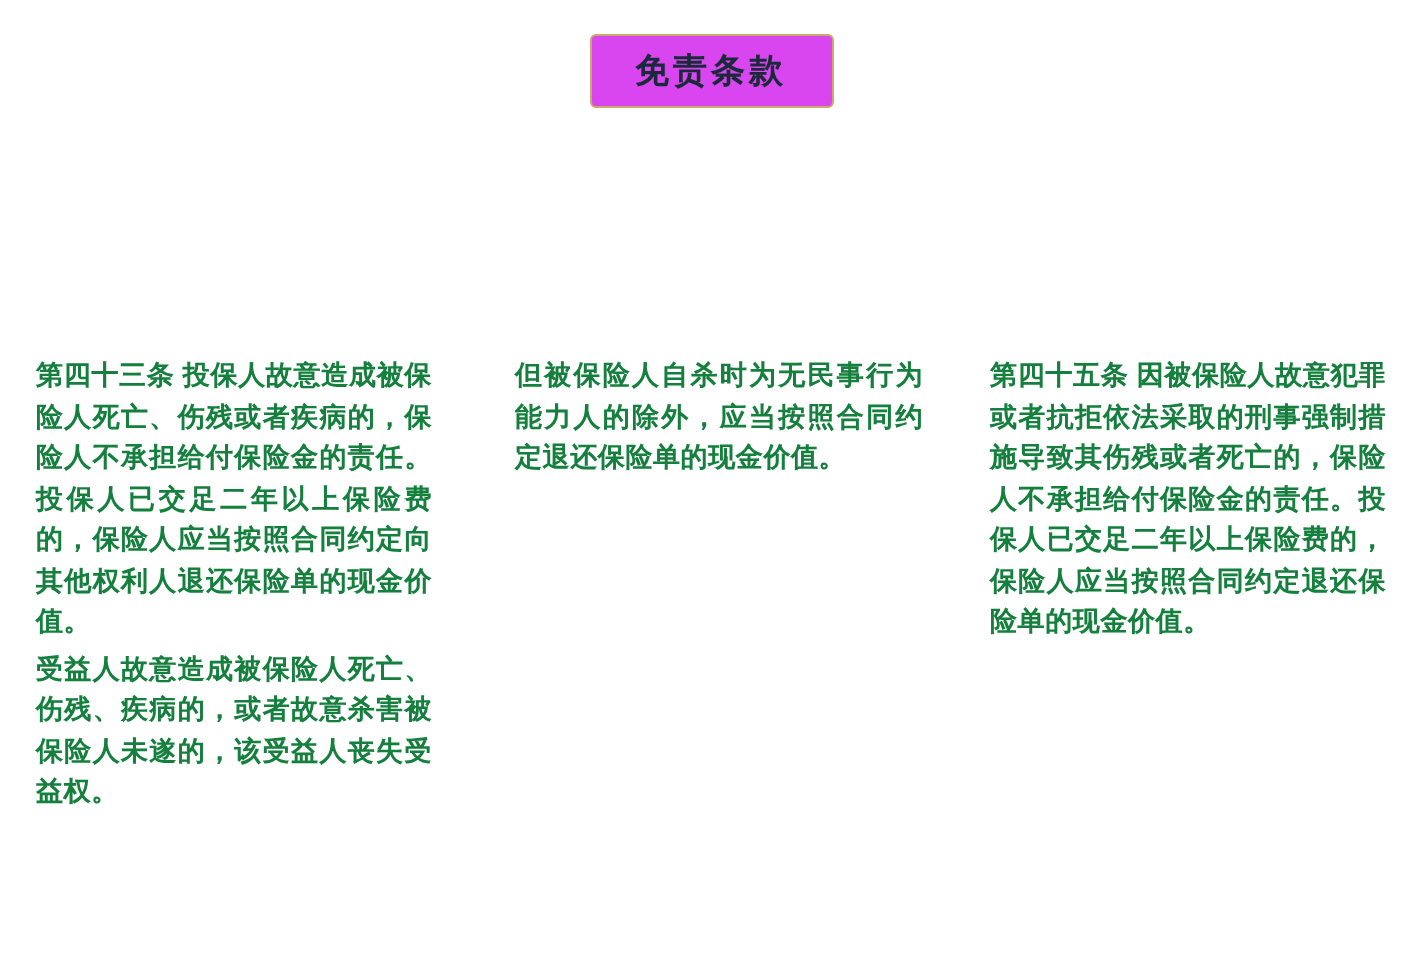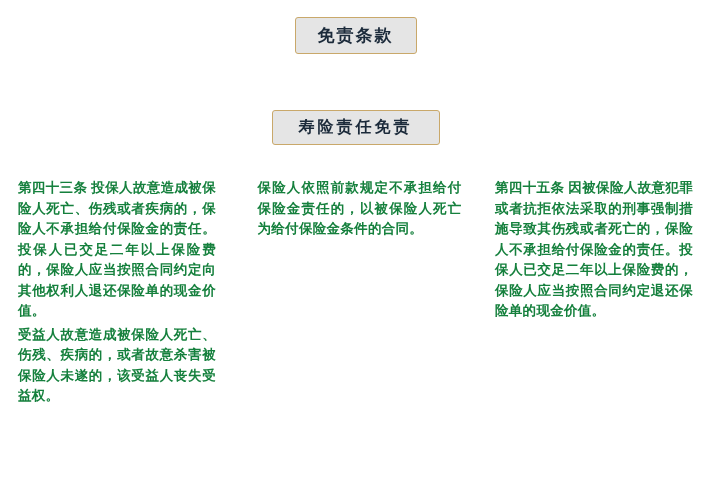--- a/index.html
+++ b/index.html
@@ -21,21 +21,21 @@
   }
   .title-badge {
     position: absolute;
     left: 50%;
     transform: translateX(-50%);
     border: 1px solid #c9a86a;
     border-radius: 3px;
     color: #1b2a3a;
     font-weight: bold;
     letter-spacing: 2px;
-    background: #e5e5e5;
+    background: #d946ef;
     text-align: center;
     white-space: nowrap;
   }
   .title-main {
     top: 17px;
     font-size: 17px;
     padding: 6px 22px;
   }
   .title-sub {
     top: 110px;
@@ -74,31 +74,30 @@
     font-family: Liberation Serif, serif;
   }
 </style>
 </head>
 <body>
 
 <div class="page">
 
   <div class="title-badge title-main">免责条款</div>
 
-  <div class="title-badge title-sub">寿险责任免责</div>
 
   <div class="columns">
 
     <div class="col col-1">
       <p class="para">第四十三条 投保人故意造成被保险人死亡、伤残或者疾病的，保险人不承担给付保险金的责任。投保人已交足二年以上保险费的，保险人应当按照合同约定向其他权利人退还保险单的现金价值。</p>
       <p class="para">受益人故意造成被保险人死亡、伤残、疾病的，或者故意杀害被保险人未遂的，该受益人丧失受益权。</p>
     </div>
 
     <div class="col col-2">
-      <p class="para">保险人依照前款规定不承担给付保险金责任的，以被保险人死亡为给付保险金条件的合同。</p>
+      <p class="para">但被保险人自杀时为无民事行为能力人的除外，应当按照合同约定退还保险单的现金价值。</p>
     </div>
 
     <div class="col col-3">
       <p class="para">第四十五条 因被保险人故意犯罪或者抗拒依法采取的刑事强制措施导致其伤残或者死亡的，保险人不承担给付保险金的责任。投保人已交足二年以上保险费的，保险人应当按照合同约定退还保险单的现金价值。</p>
     </div>
 
   </div>
 </div>
 
 </body></html>

